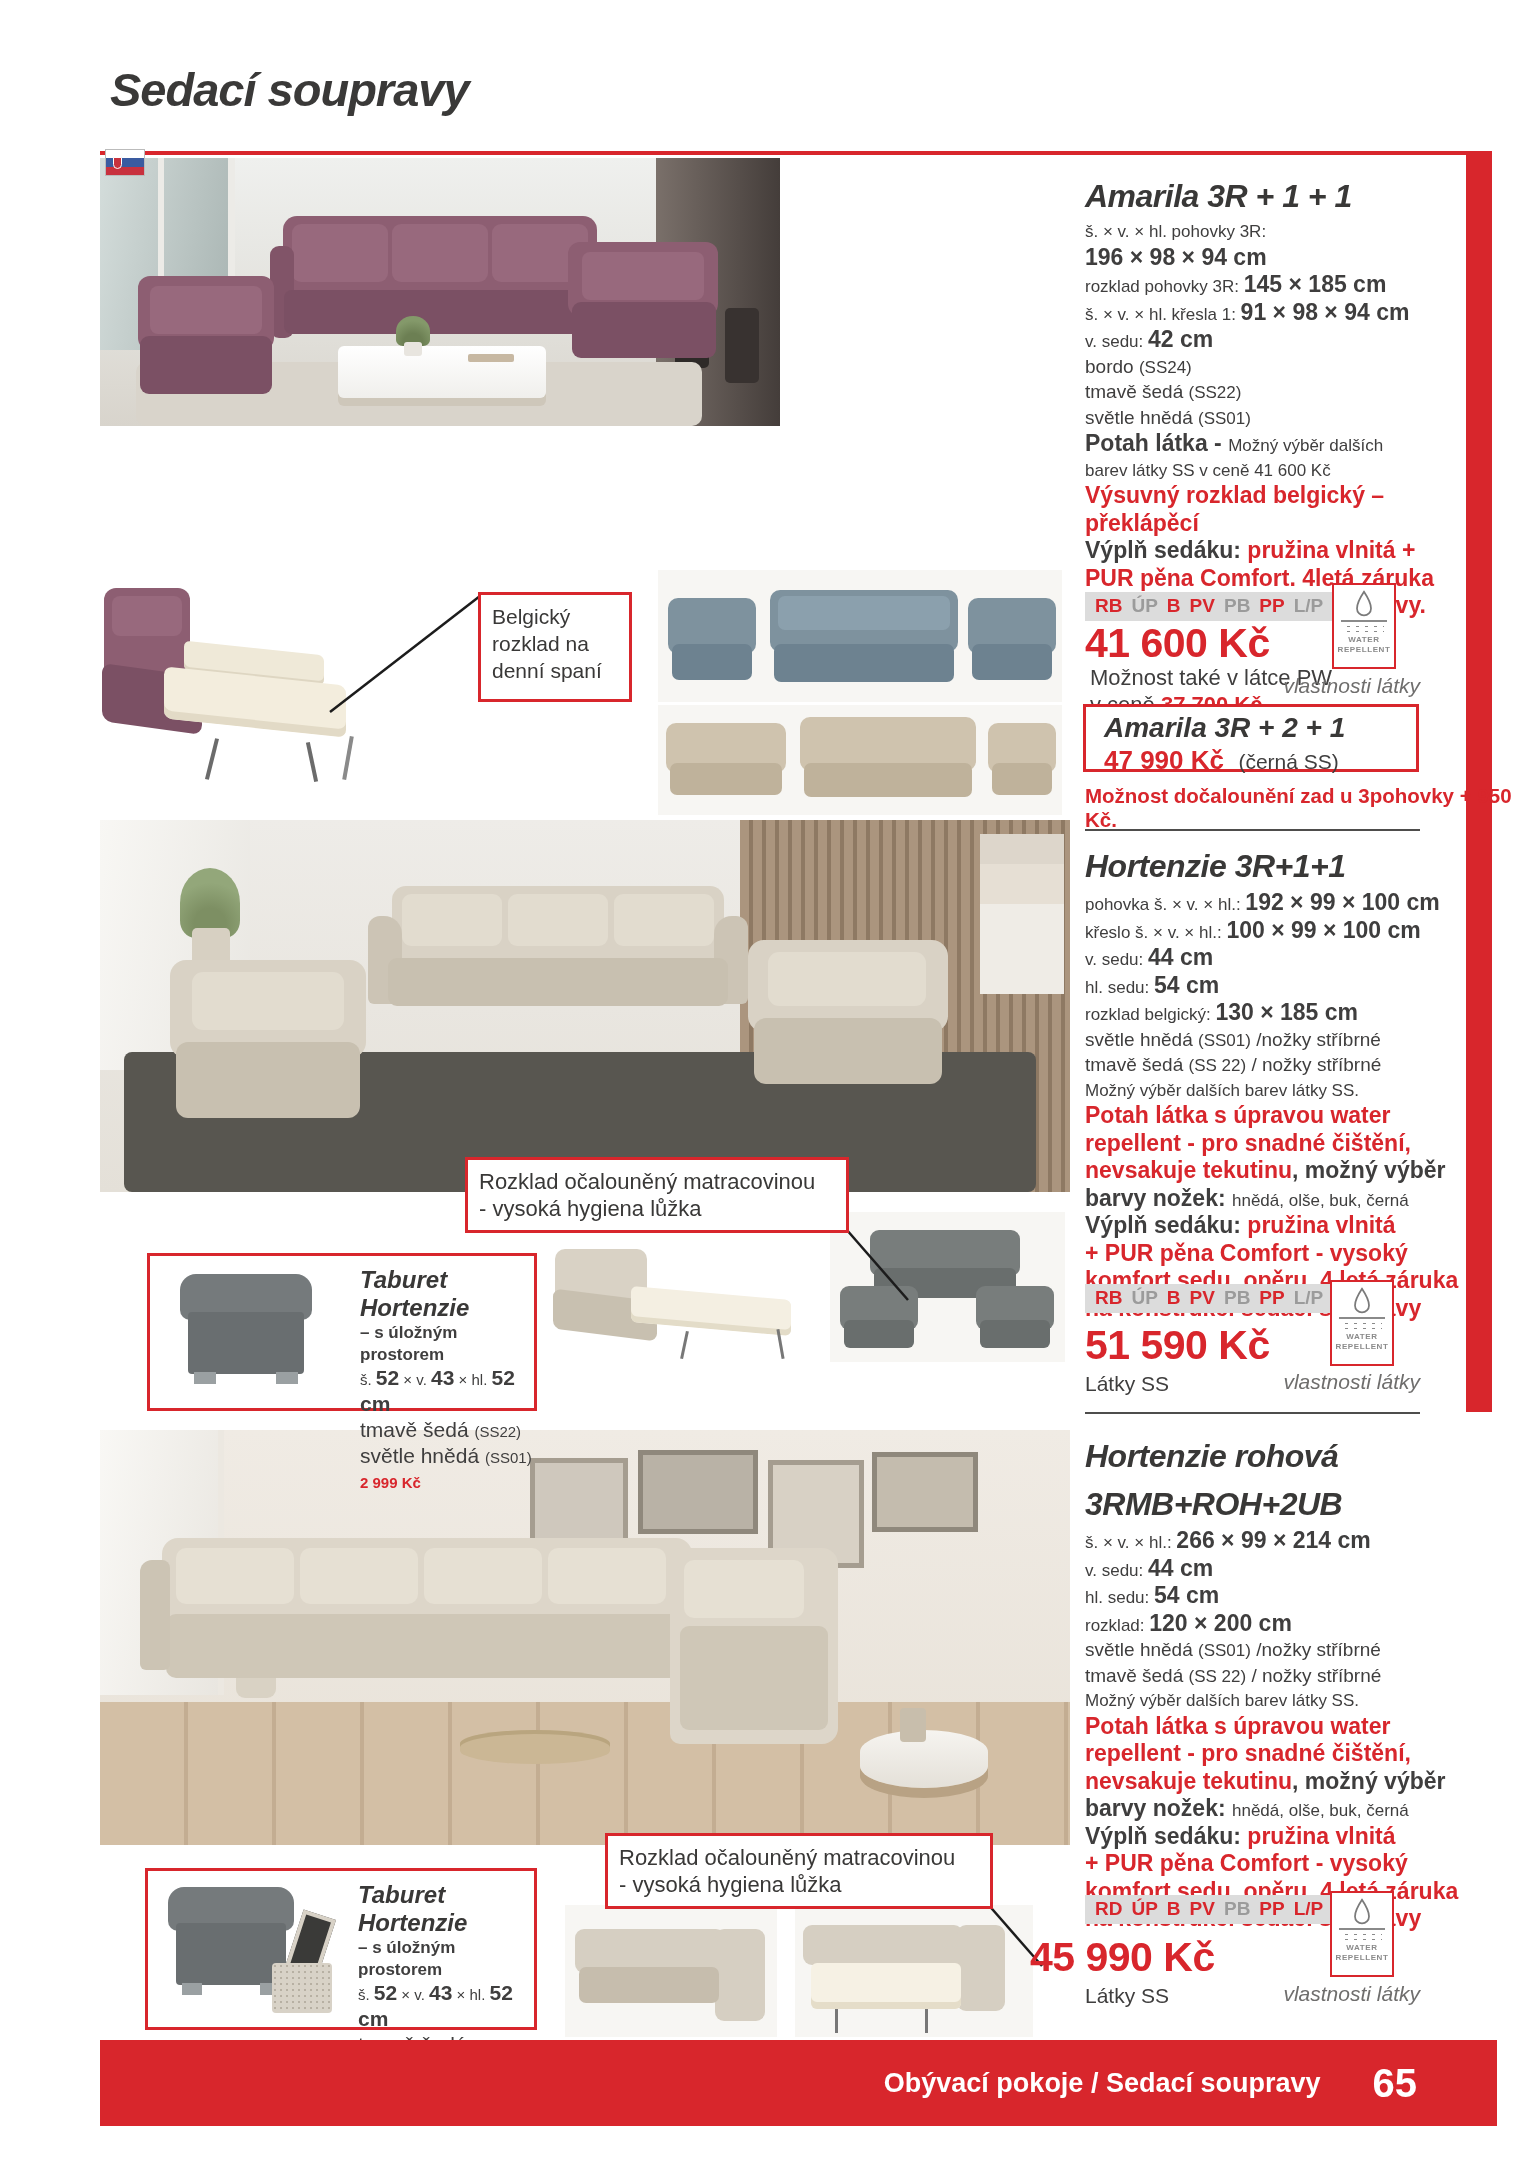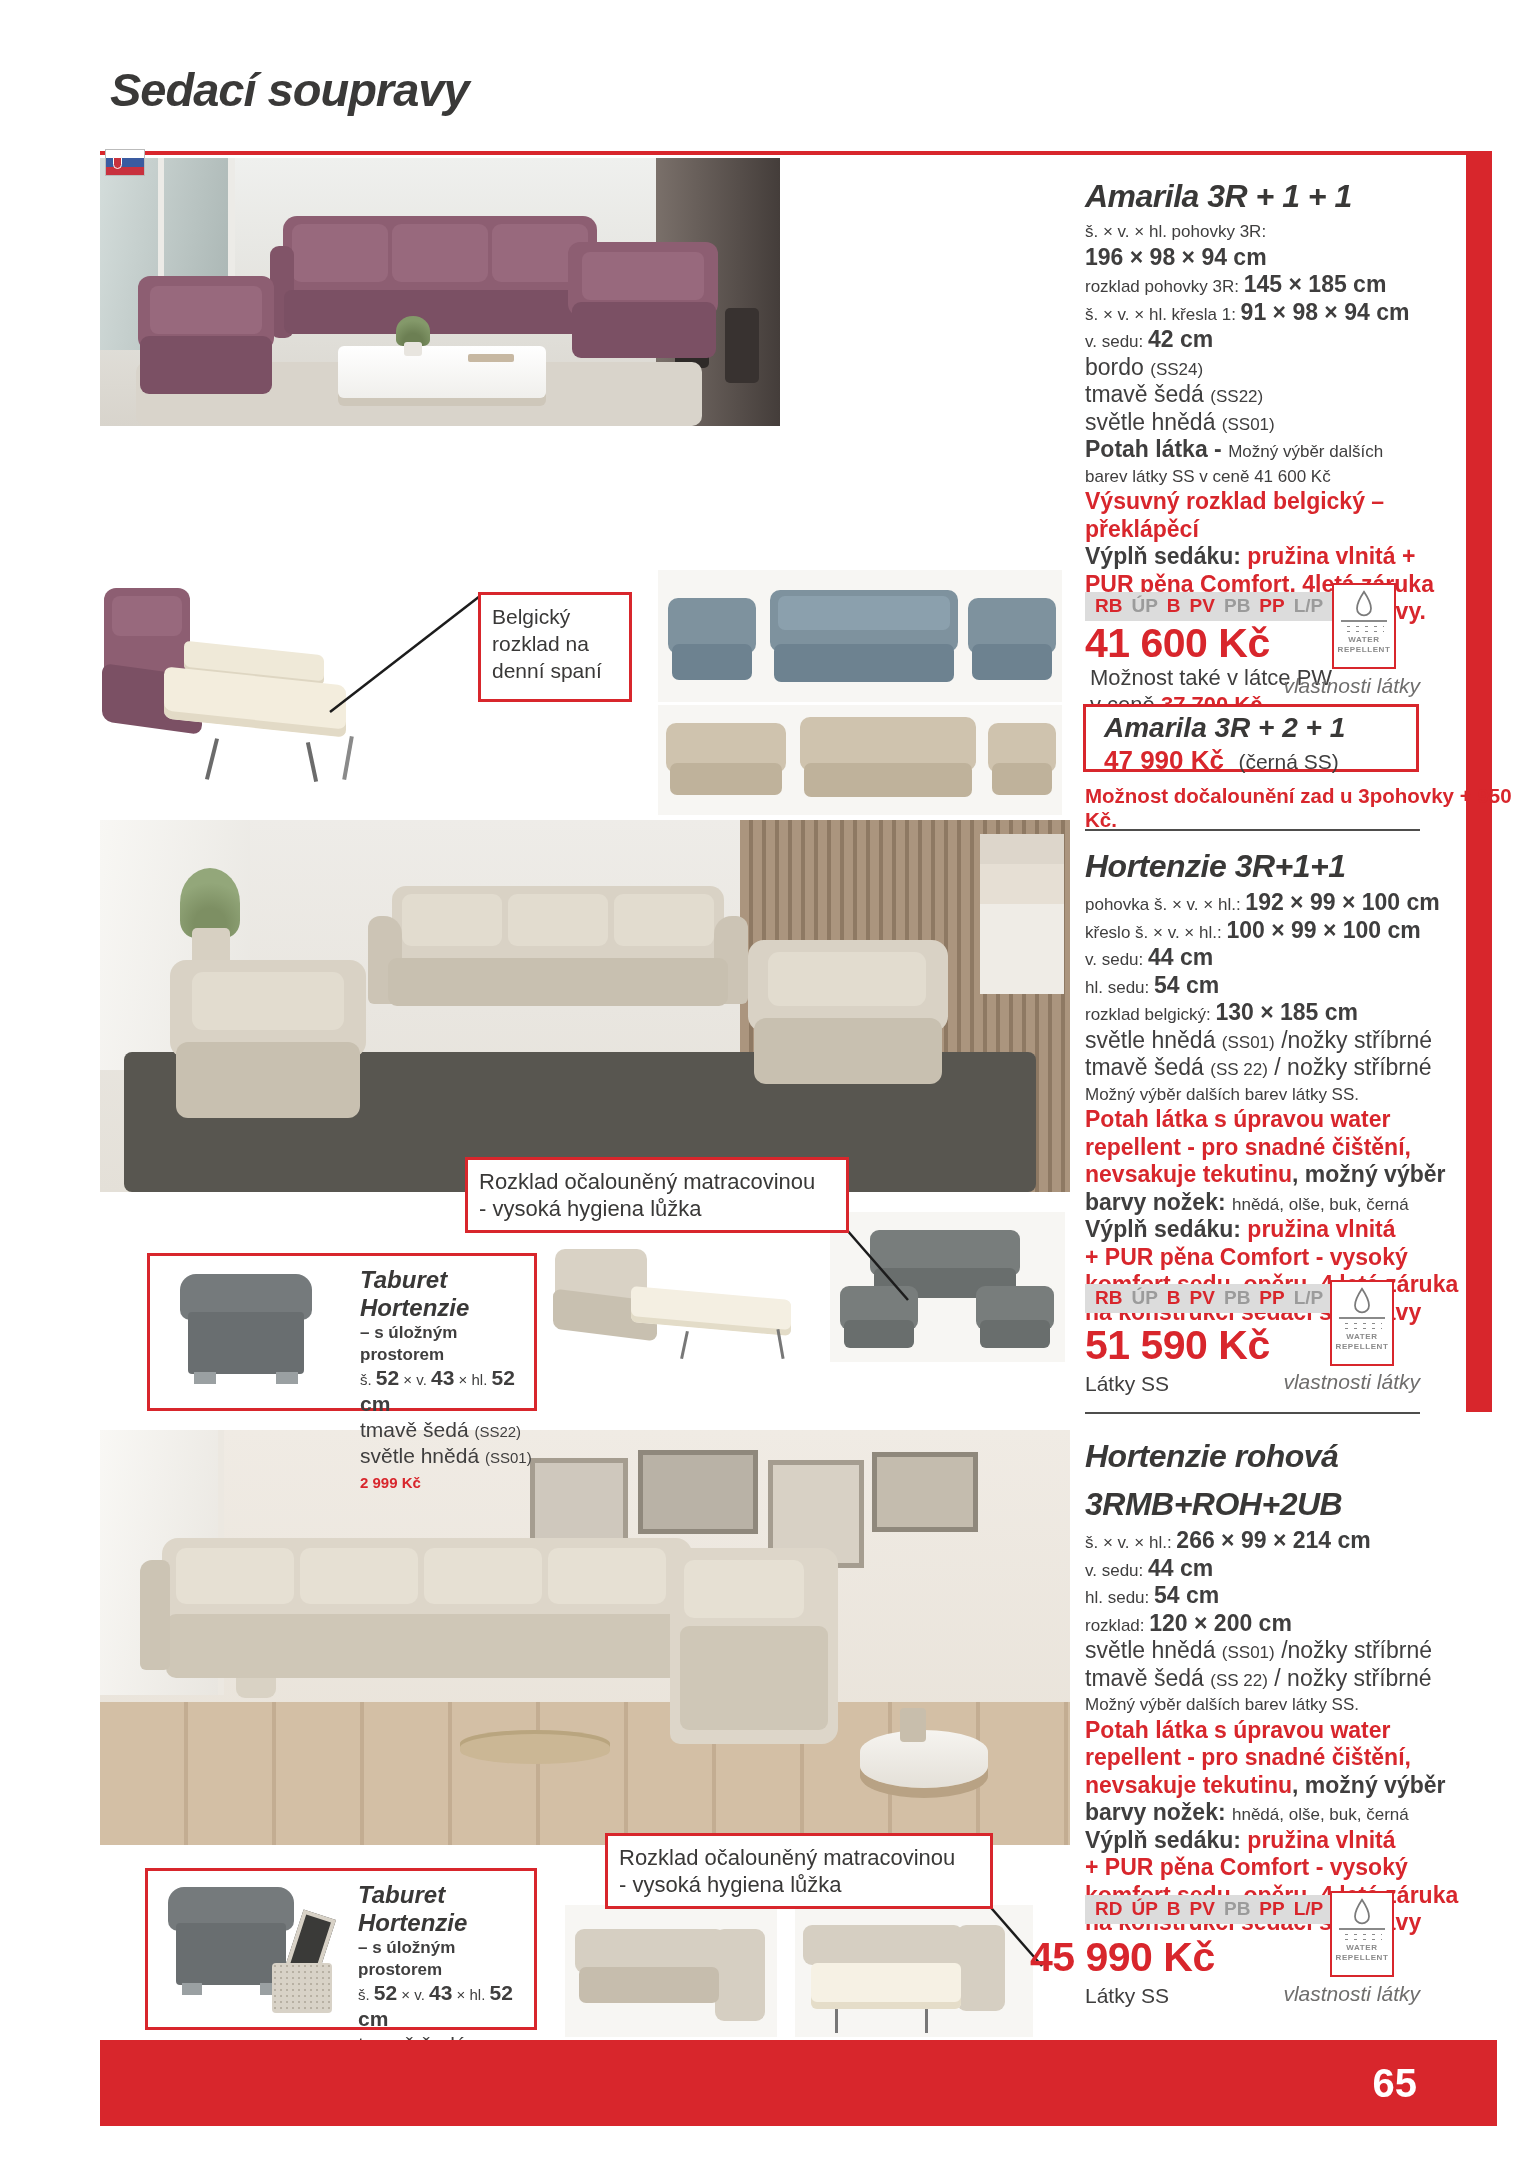--- a/index.html
+++ b/index.html
@@ -14,21 +14,21 @@
   .header-sub{position:absolute;left:420px;top:97px;font-size:19px;font-style:italic;color:#3a3938;}
   .rule{position:absolute;left:100px;top:151px;width:1392px;height:4px;background:var(--red);}
   .stripe{position:absolute;left:1466px;top:151px;width:26px;height:1261px;background:var(--red);}
 
   
   .col{position:absolute;width:392px;}
   .ptitle{font-size:32px;font-weight:bold;font-style:italic;color:#393837;line-height:36px;margin-bottom:6px;letter-spacing:-0.5px;}
   .tline{line-height:24.5px;white-space:nowrap;}
   .t-lab{font-size:17px;color:var(--dark);}
   .t-val{font-size:23px;font-weight:bold;color:var(--dark);}
-  .t-name{font-size:23px;color:var(--dark);}
+  .t-name{font-size:19px;color:var(--dark);}
   .t-nameb{font-size:23px;font-weight:bold;color:var(--dark);}
   .t-sm{font-size:17px;color:var(--dark);}
   .t-red{font-size:23px;font-weight:bold;color:var(--red);}
   .t-note{font-size:22px;color:var(--dark);}
   .t-noter{font-size:22px;font-weight:bold;color:var(--red);}
 
   .badges{position:absolute;background:#dcdcdc;padding:3px 10px 4px 10px;font-size:19px;font-weight:bold;}
   .badges span{margin-right:9px;}
   .badges span:last-child{margin-right:10px;}
   .bg-r{color:var(--red);} .bg-g{color:#9b9b9b;}
@@ -400,16 +400,17 @@
       <div class="tab-title">Taburet Hortenzie</div>
       <div class="tab-sub">– s úložným prostorem</div>
       <div class="tab-line"><span class="t-lab">š. </span><span class="t-val">52</span><span class="t-lab"> × </span><span class="t-lab">v. </span><span class="t-val">43</span><span class="t-lab"> × </span><span class="t-lab">hl. </span><span class="t-val">52 cm</span></div>
       <div class="tab-line"><span class="t-name">tmavě šedá </span><span class="t-lab">(SS22)</span></div>
       <div class="tab-line"><span class="t-name">světle hnědá </span><span class="t-lab">(SS01)</span></div>
       <div class="tab-price">2 999 Kč</div>
     </div>
   </div>
 
   <div class="footer">
+    <span class="crumb">Obývací pokoje / Sedací soupravy</span>
     <span class="pagenum">65</span>
   </div>
 
 </div>
 
 </body></html>

